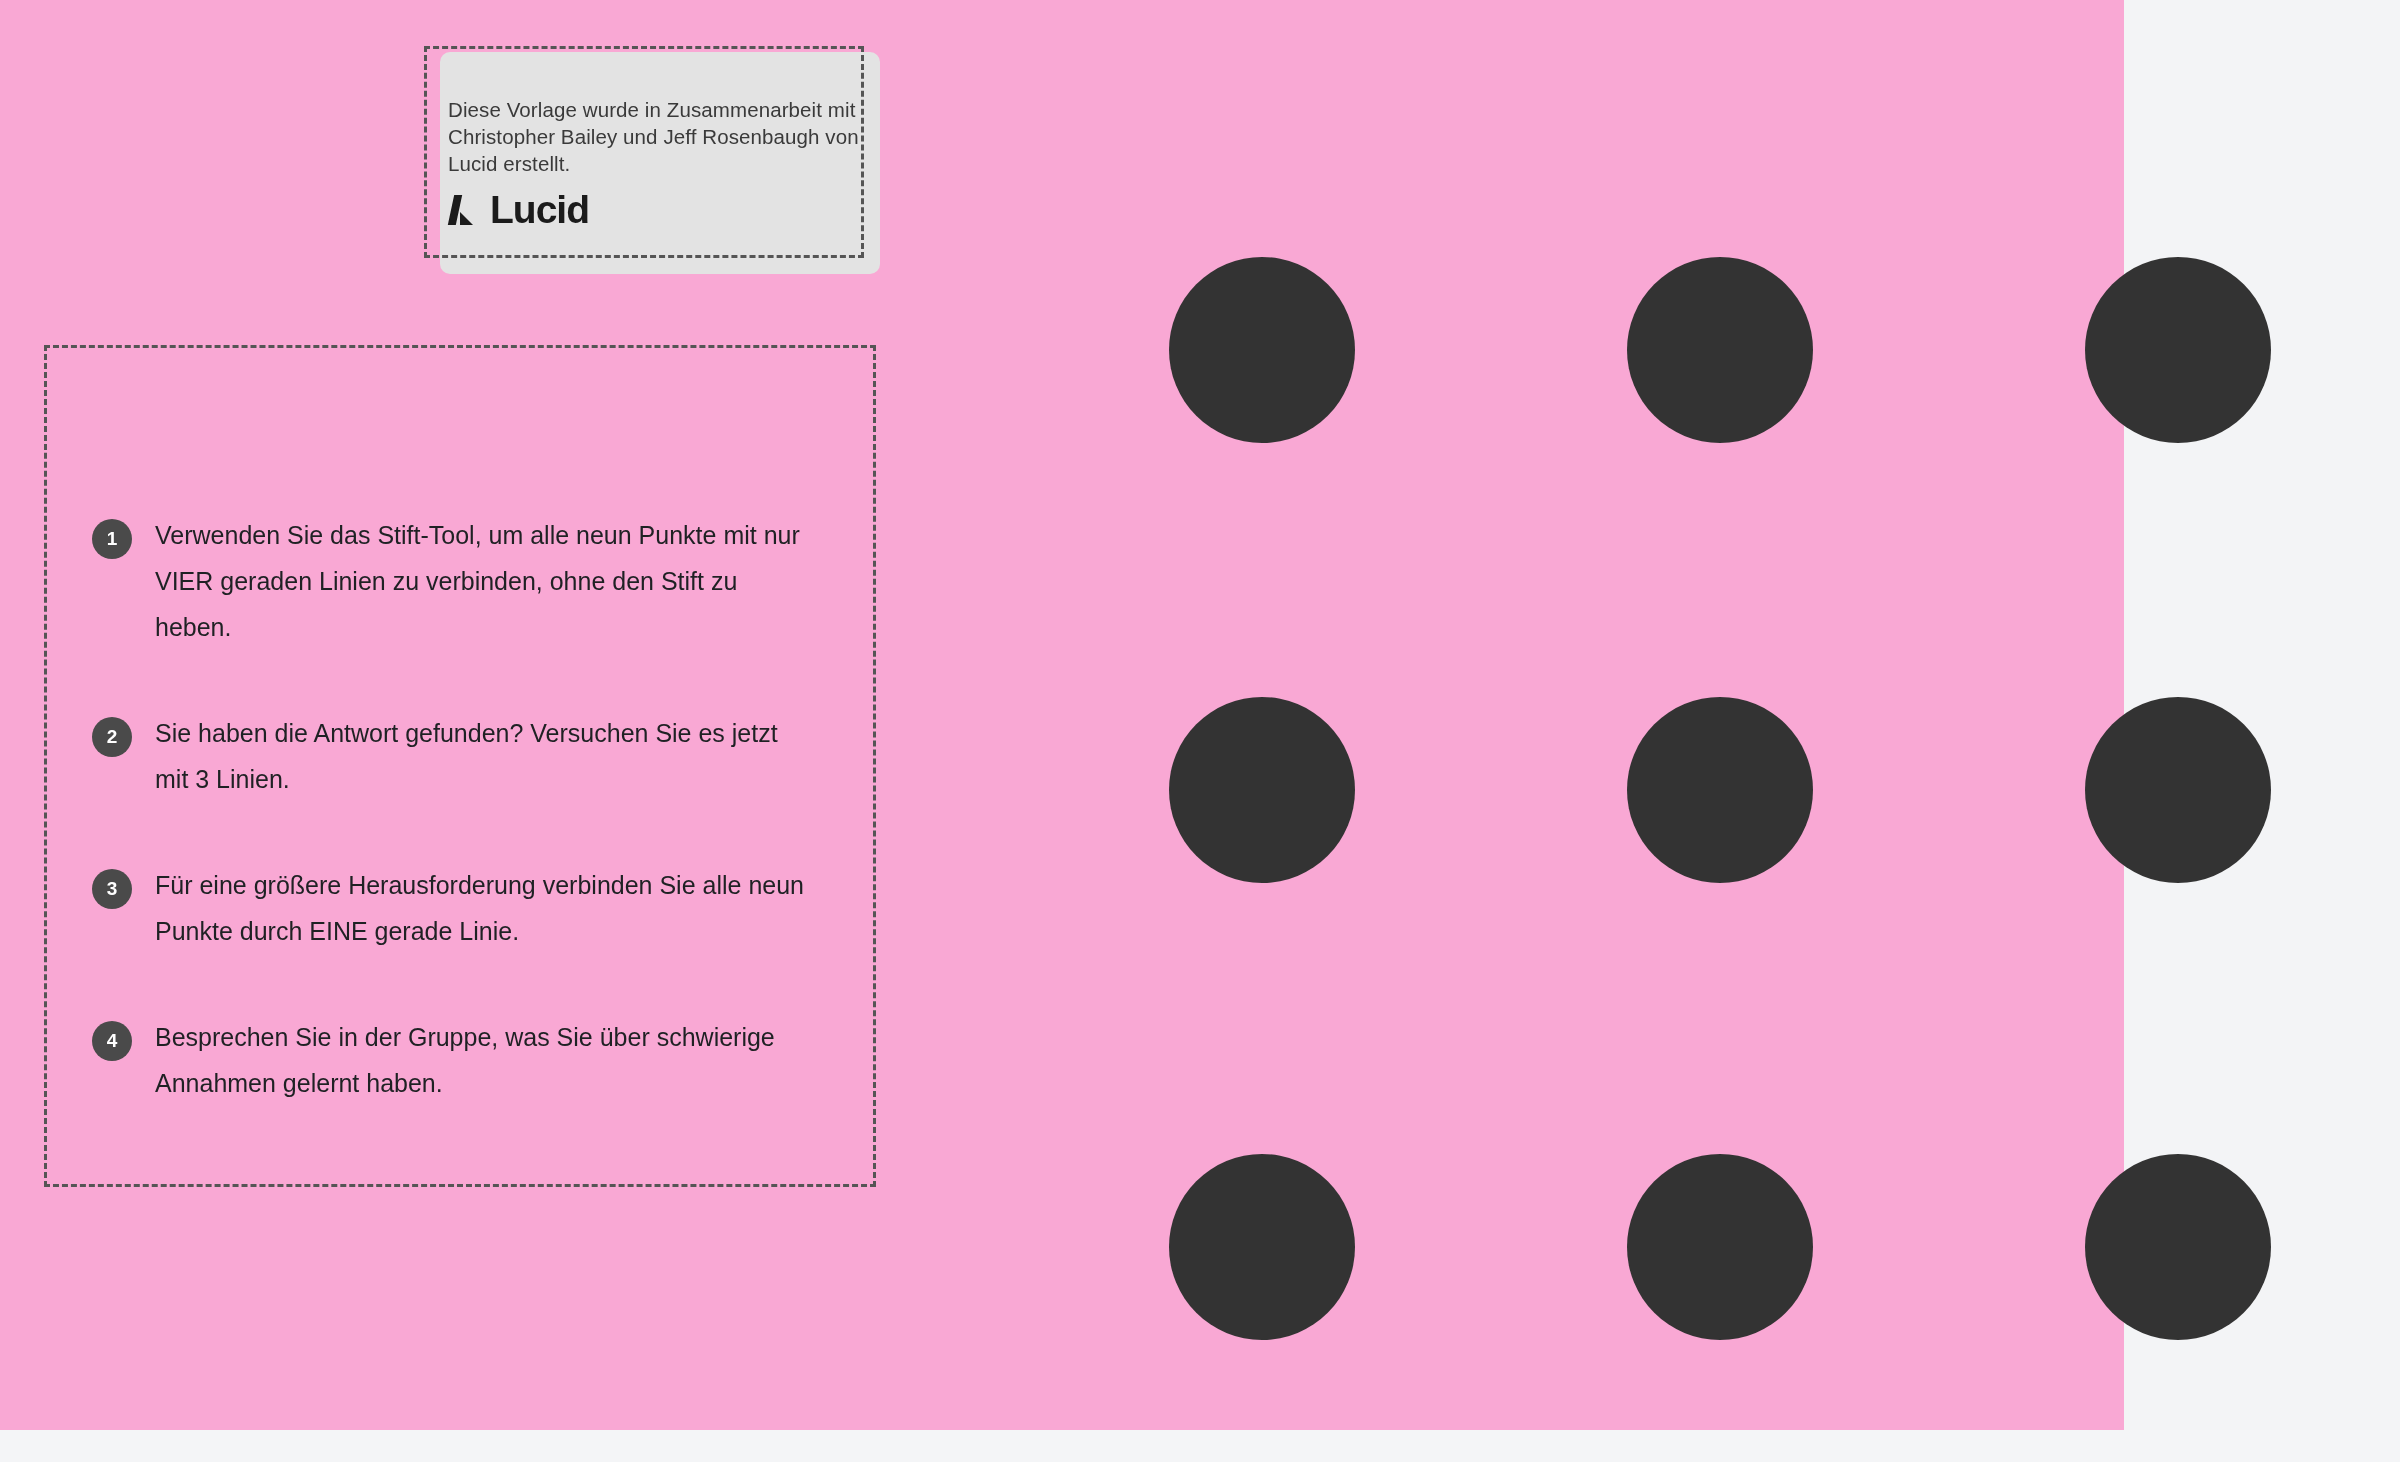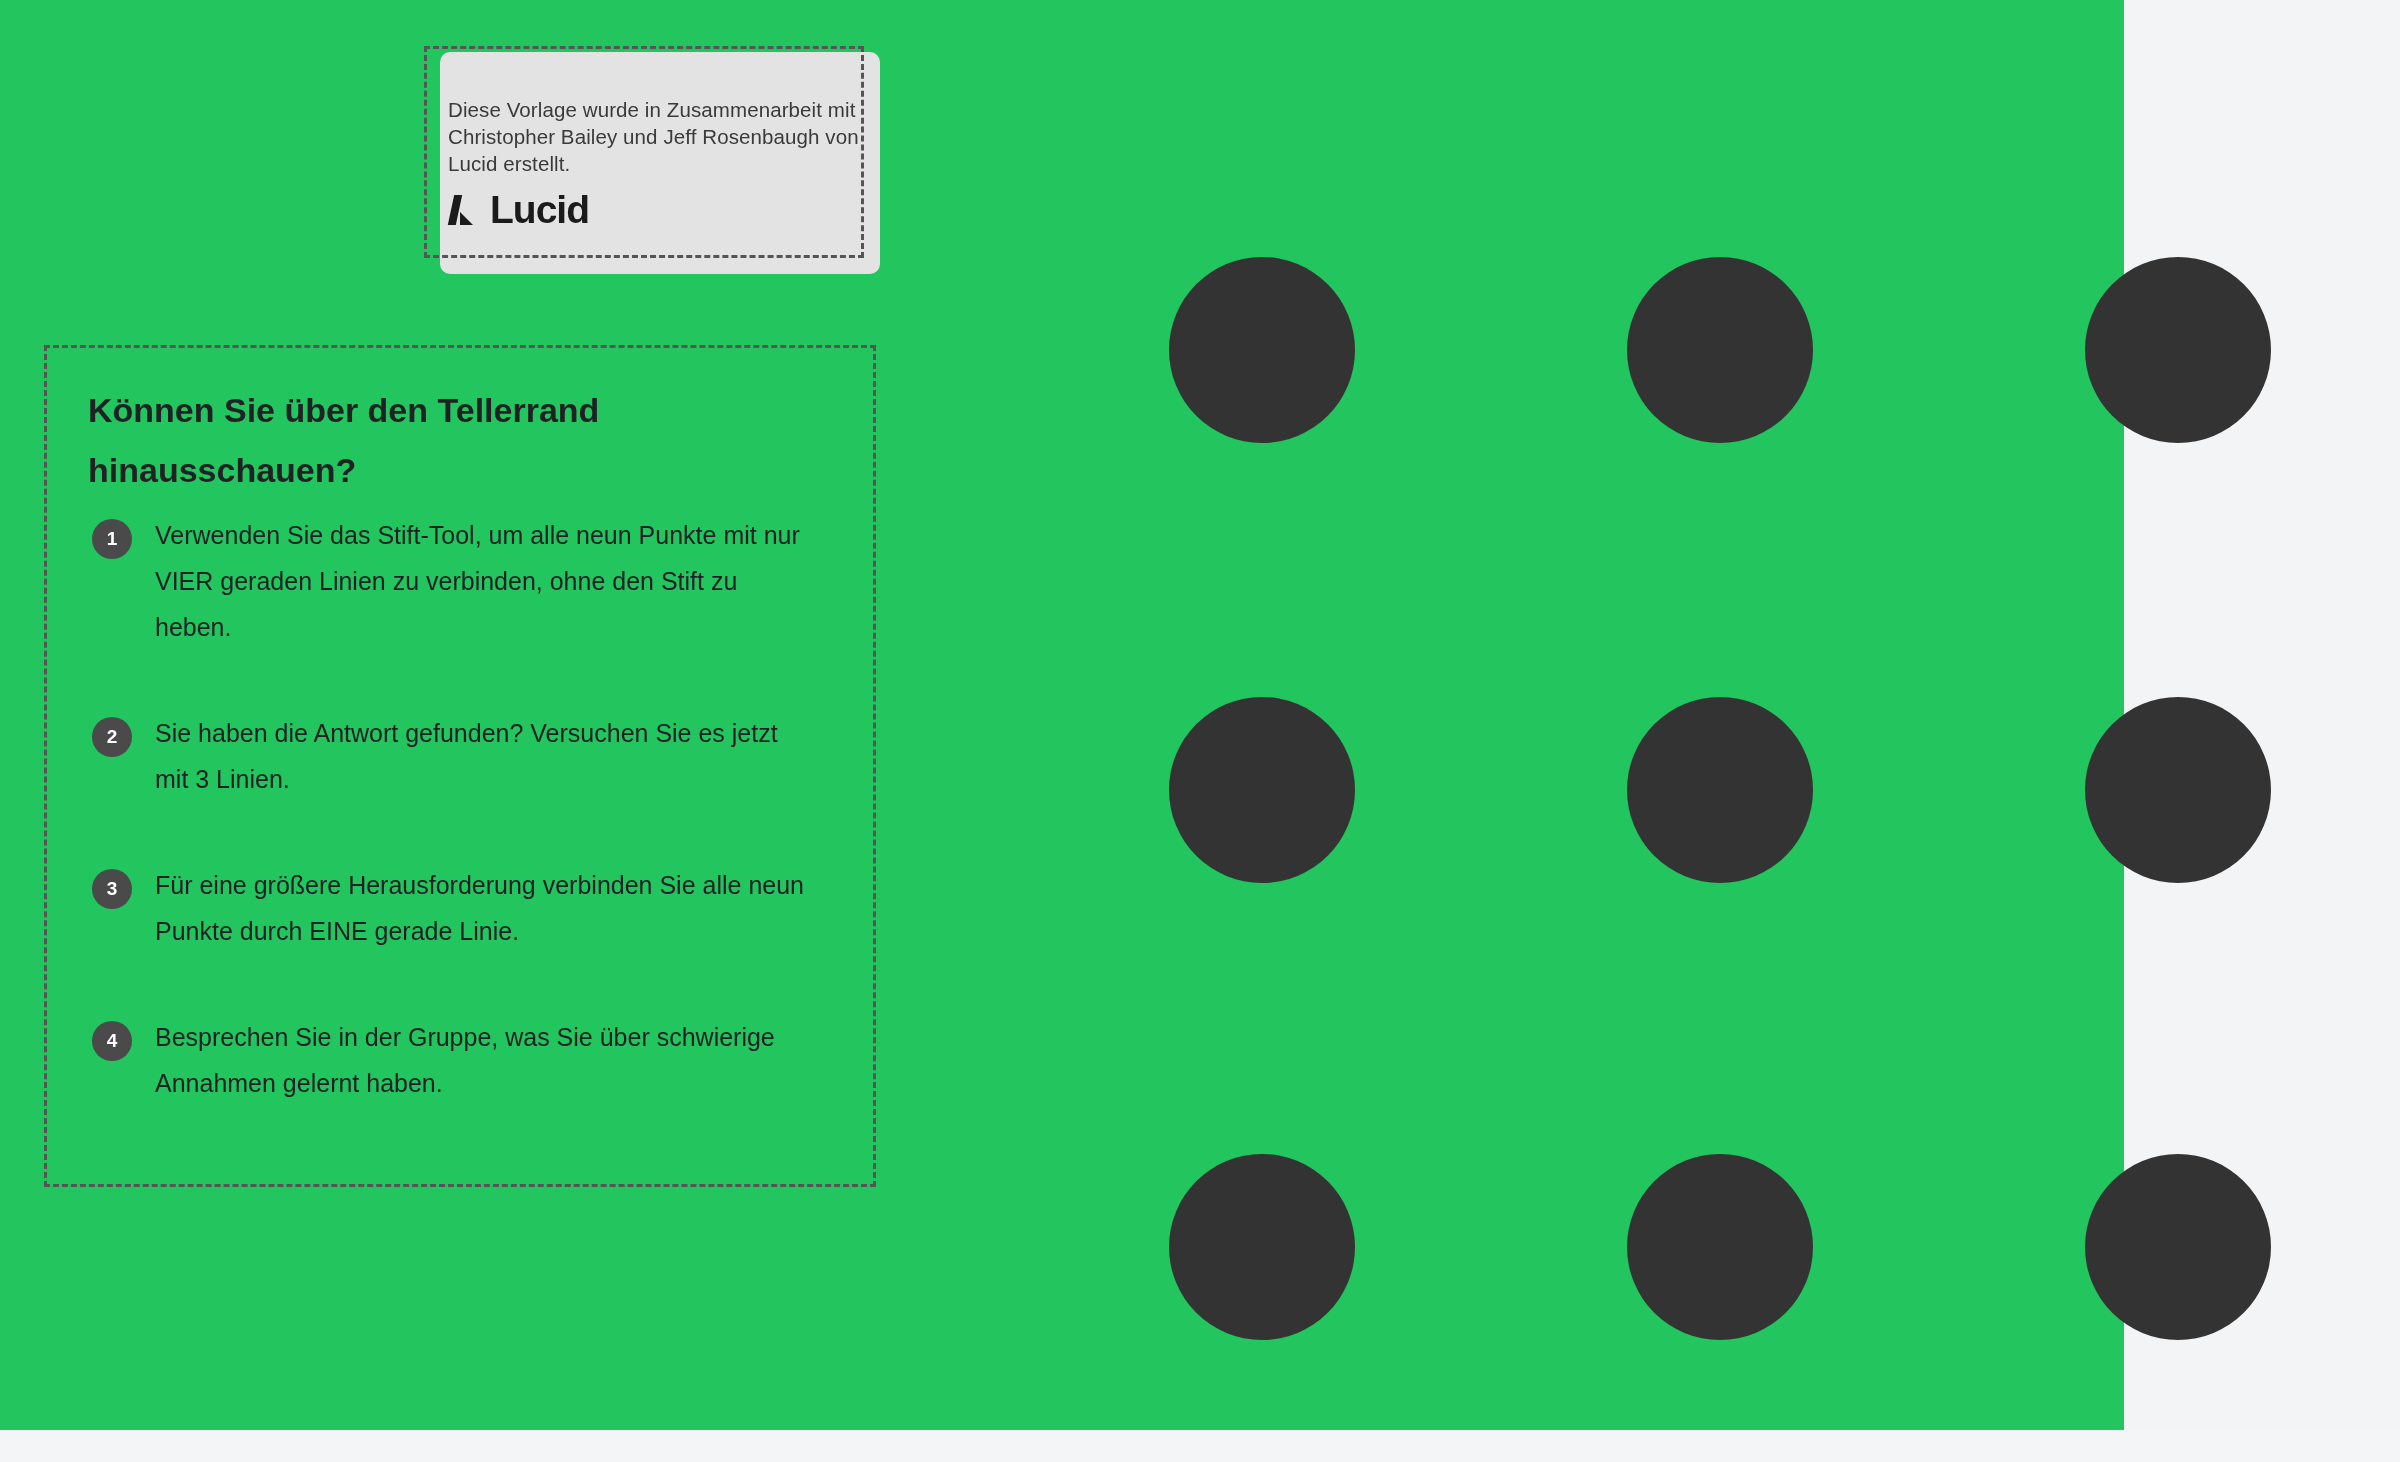--- a/index.html
+++ b/index.html
@@ -15,21 +15,21 @@
     position: relative;
   }
 
   
   .canvas {
     position: absolute;
     left: 0;
     top: 0;
     width: 2124px;
     height: 1430px;
-    background: #22c55e;
+    background: #f9a8d4;
   }
   .bottom-strip {
     position: absolute;
     left: 0;
     top: 1430px;
     width: 2400px;
     height: 32px;
     background: #f4f5f7;
   }
 
@@ -177,21 +177,20 @@
   <div class="credit-text">Diese Vorlage wurde in Zusammenarbeit mit Christopher Bailey und Jeff Rosenbaugh von Lucid erstellt.</div>
   <div class="lucid-logo">
     <span class="lucid-mark">
       <span class="bar"></span>
       <span class="tri"></span>
     </span>
     <span class="lucid-word">Lucid</span>
   </div>
 
   <div class="instr-card"></div>
-  <div class="instr-title">Können Sie über den Tellerrand hinausschauen?</div>
 
   <div class="steps">
     <div class="step">
       <div class="step-num">1</div>
       <div class="step-text">Verwenden Sie das Stift-Tool, um alle neun Punkte mit nur VIER geraden Linien zu verbinden, ohne den Stift zu heben.</div>
     </div>
     <div class="step">
       <div class="step-num">2</div>
       <div class="step-text">Sie haben die Antwort gefunden? Versuchen Sie es jetzt mit 3 Linien.</div>
     </div>

